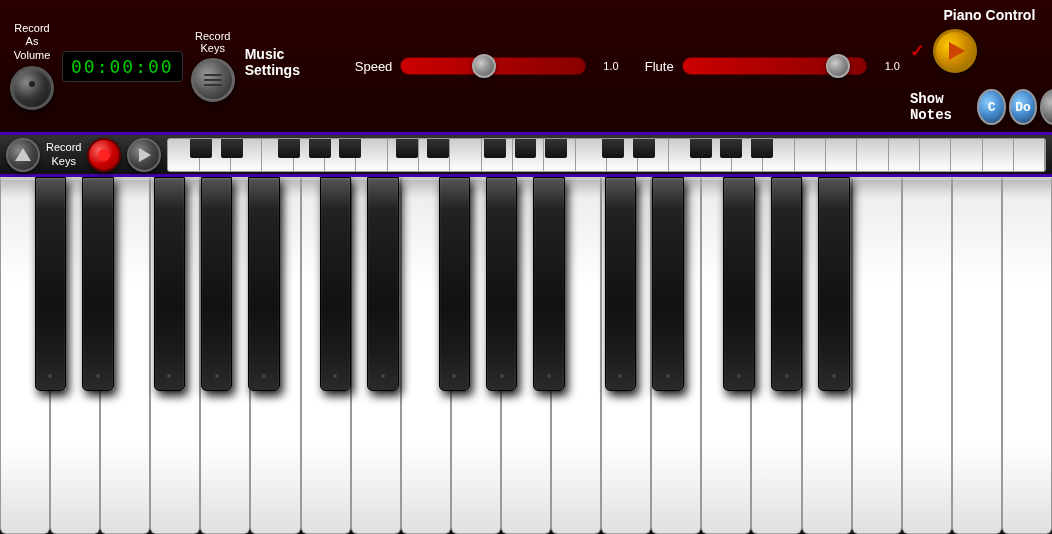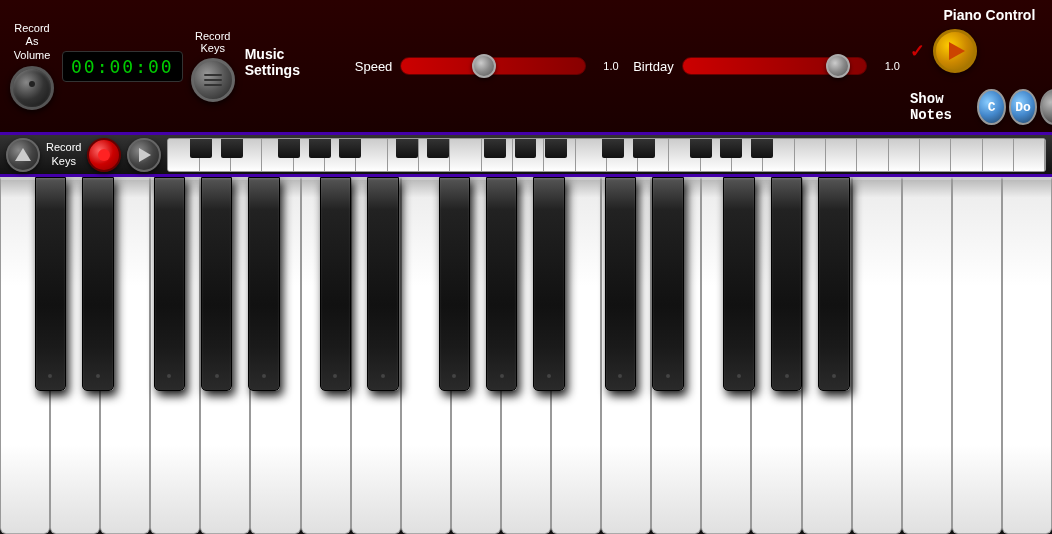--- a/index.html
+++ b/index.html
@@ -438,21 +438,21 @@
     <div class="music-settings">
       <div class="music-settings-title">Music Settings</div>
       <div class="slider-row">
         <span class="slider-label">Speed</span>
         <div class="slider-track">
           <div class="slider-thumb" style="left: calc(45% - 12px);"></div>
         </div>
         <span class="slider-value">1.0</span>
       </div>
       <div class="slider-row">
-        <span class="slider-label">Birtday</span>
+        <span class="slider-label">Flute</span>
         <div class="slider-track">
           <div class="slider-thumb" style="left: calc(85% - 12px);"></div>
         </div>
         <span class="slider-value">1.0</span>
       </div>
     </div>
 
     <div class="music-control">
       <div class="music-control-title">Piano Control</div>
       <div class="control-row">

